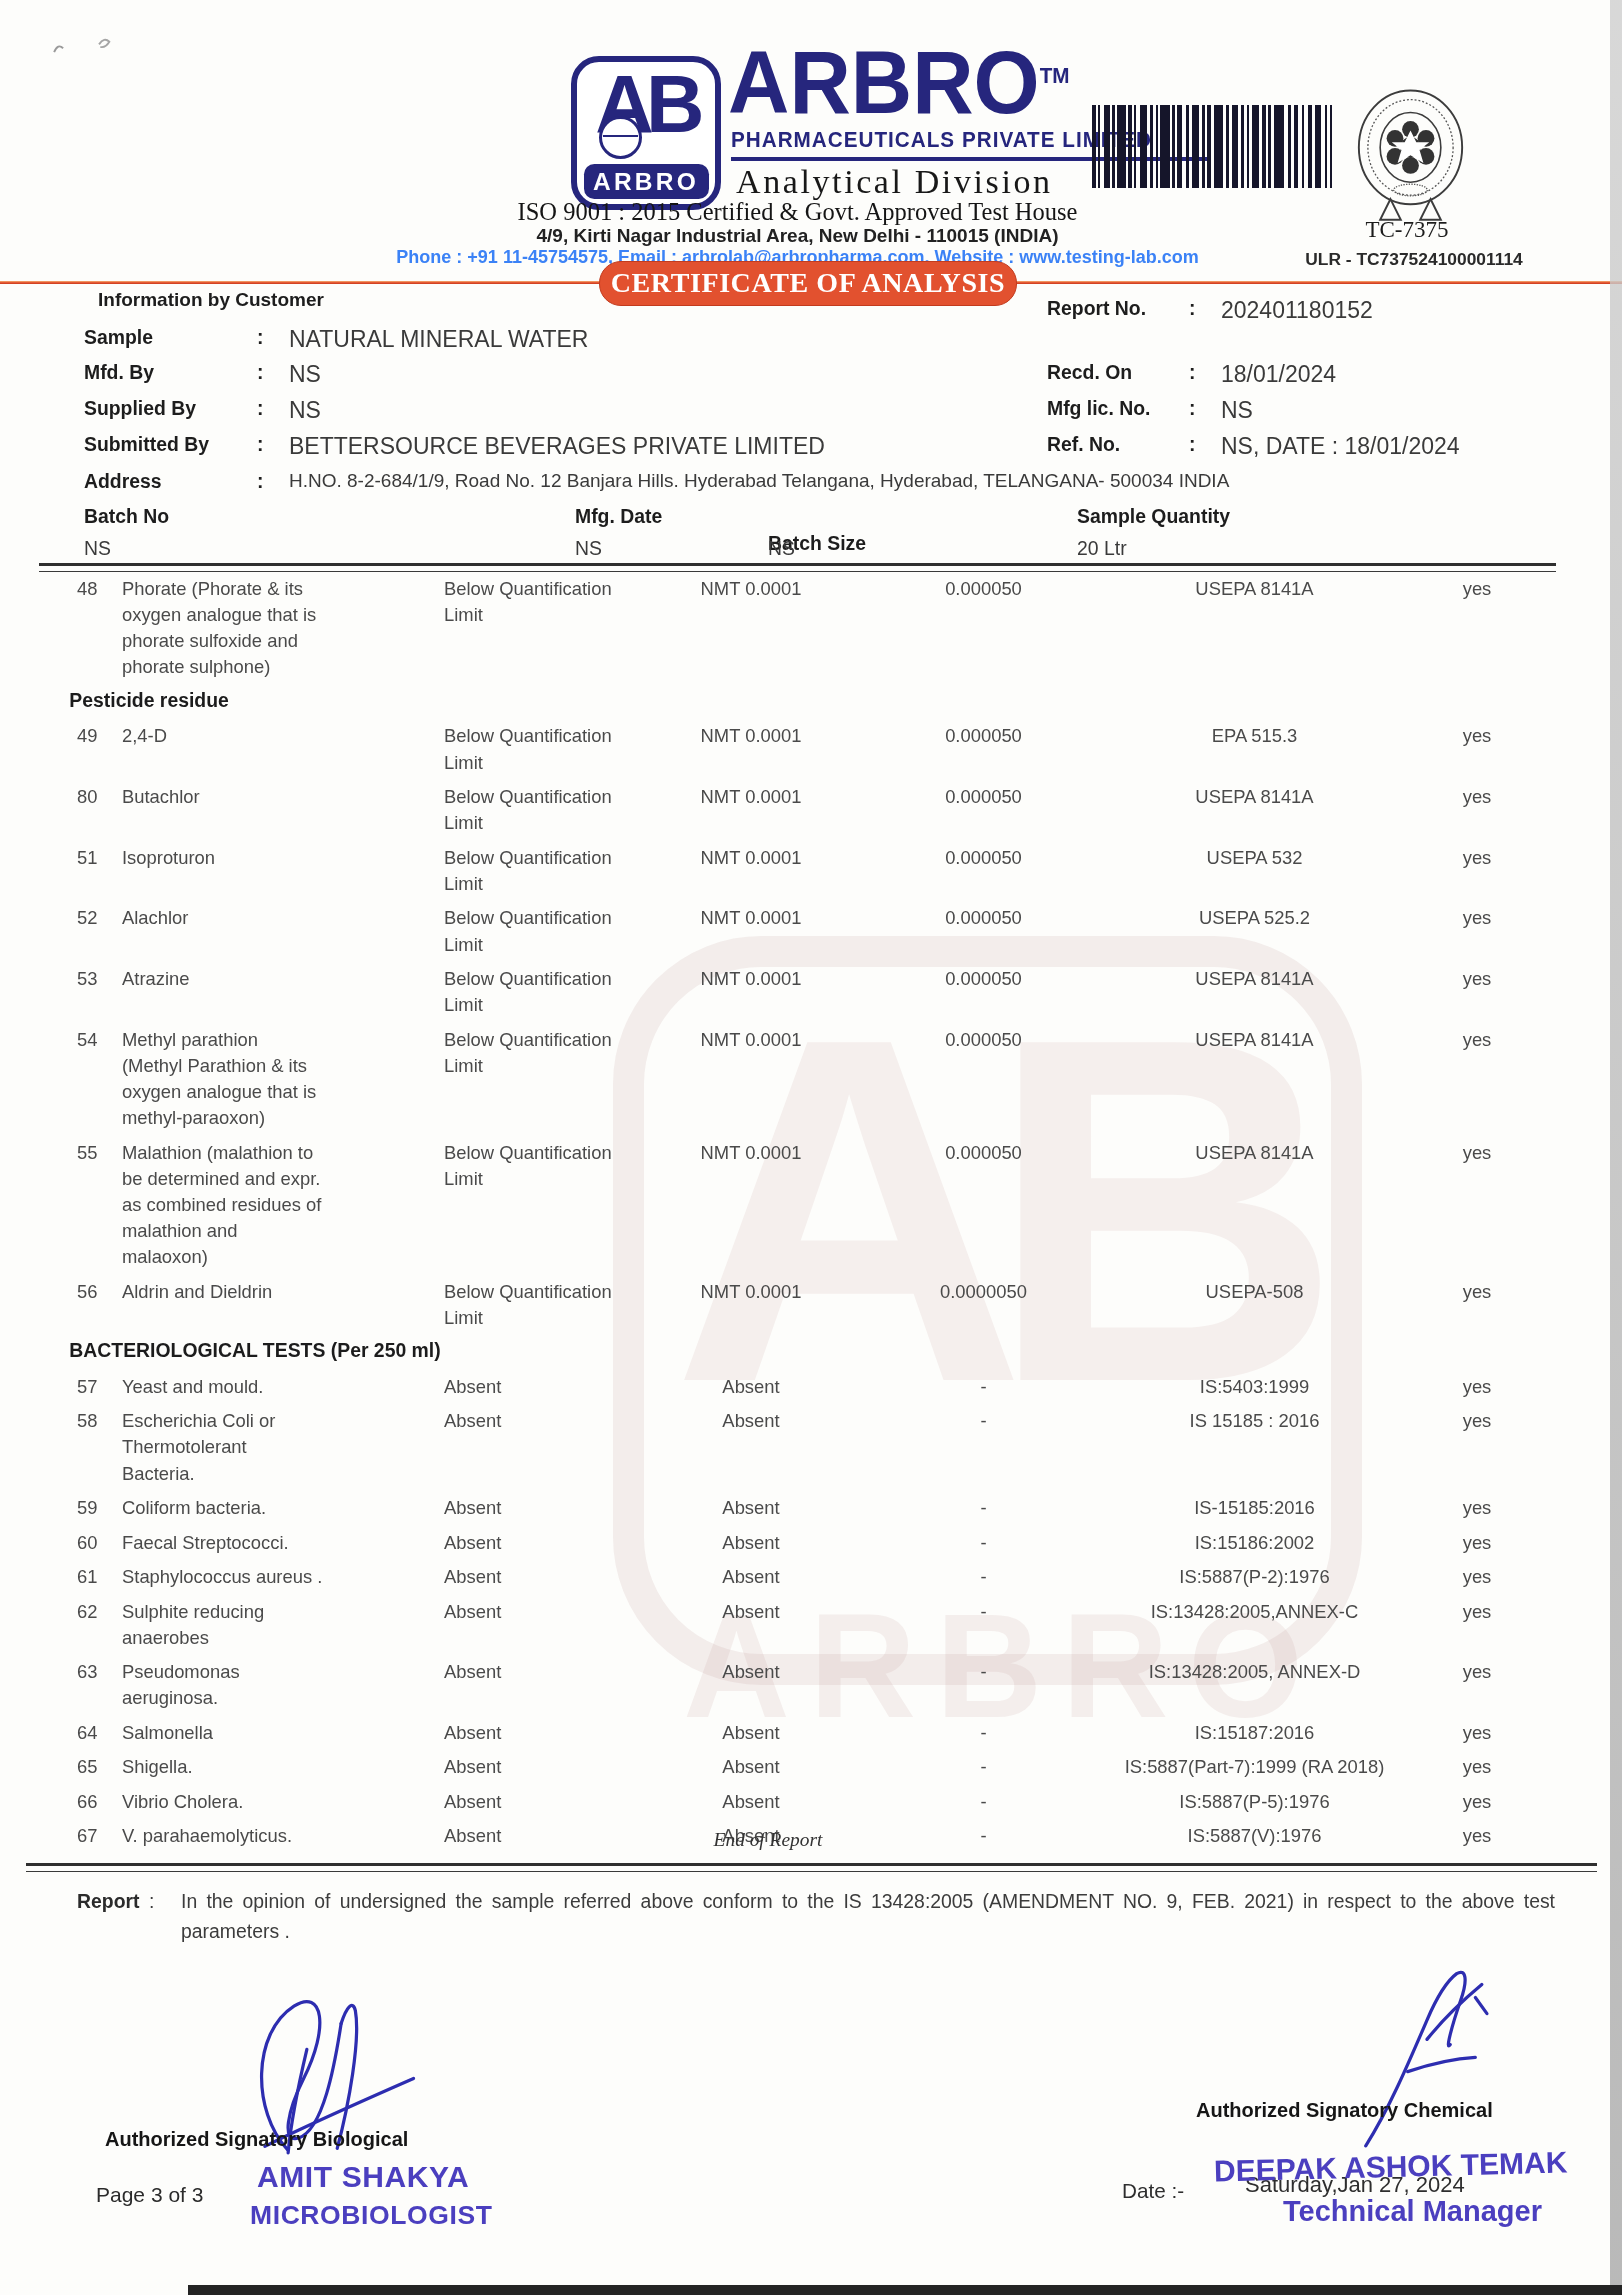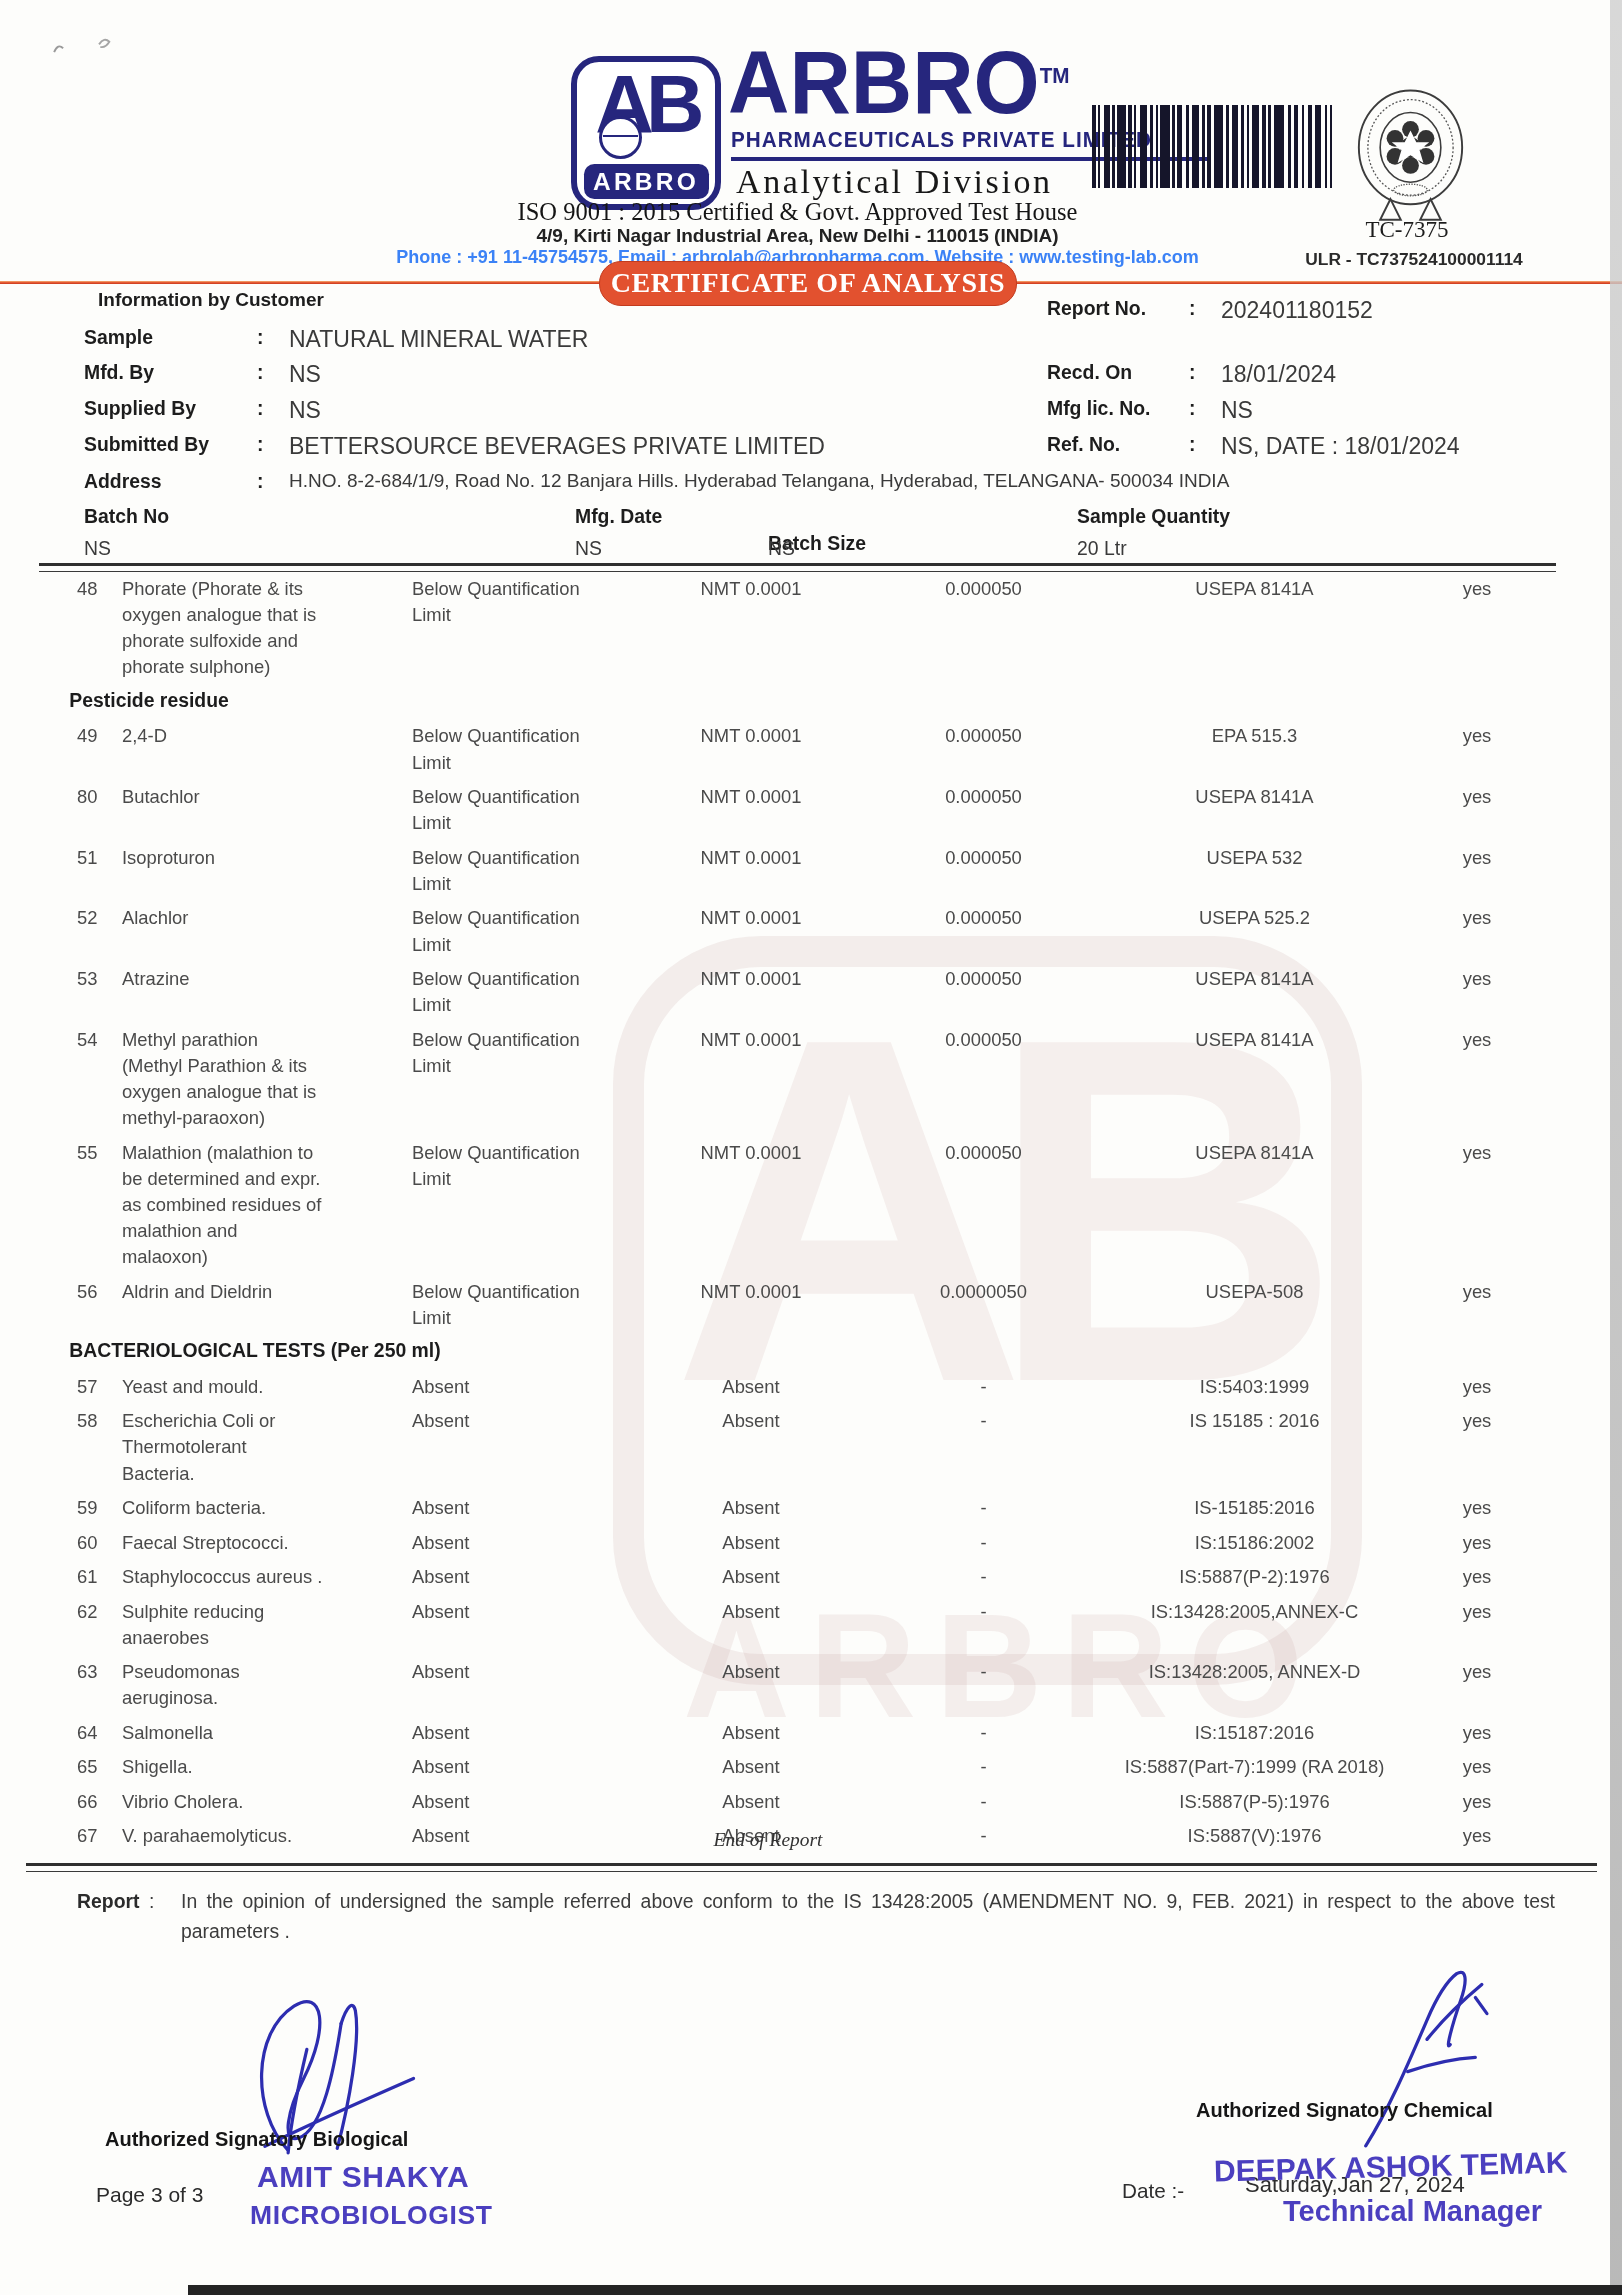--- a/index.html
+++ b/index.html
@@ -63,21 +63,21 @@
   .h-res{width:226px;}
   .h-req{width:226px;text-align:center;}
   .h-dl{width:239px;text-align:center;}
   .h-met{width:303px;text-align:center;}
   .h-con{width:142px;text-align:center;}
   .trow{display:flex;align-items:flex-start;line-height:1.42;margin-bottom:8.4px;}
   .c-num{width:45px;flex:none;}
   .c-test{width:290px;flex:none;}
   .c-test span{display:inline-block;max-width:201px;}
   .c-res{width:226px;flex:none;}
-  .c-res span{display:inline-block;max-width:194px;}
+  .c-res span{display:inline-block;max-width:194px;margin-left:32px;}
   .c-req{width:226px;flex:none;text-align:center;}
   .c-dl{width:239px;flex:none;text-align:center;}
   .c-met{width:303px;flex:none;text-align:center;}
   .c-con{width:142px;flex:none;text-align:center;}
   .section-row{font-weight:700;color:#1c1c1c;font-size:19.4px;margin:2.6px 0 11.6px -7.7px;}
 
   .end-report{position:absolute;left:0;top:1829px;width:1536px;text-align:center;z-index:2;
               font-family:"Liberation Serif",serif;font-style:italic;font-size:19.4px;color:#333;}
   .report-note{position:absolute;left:77px;top:1886px;width:1478px;display:flex;z-index:2;
                font-size:19.4px;color:#3c3c3c;line-height:1.55;}

